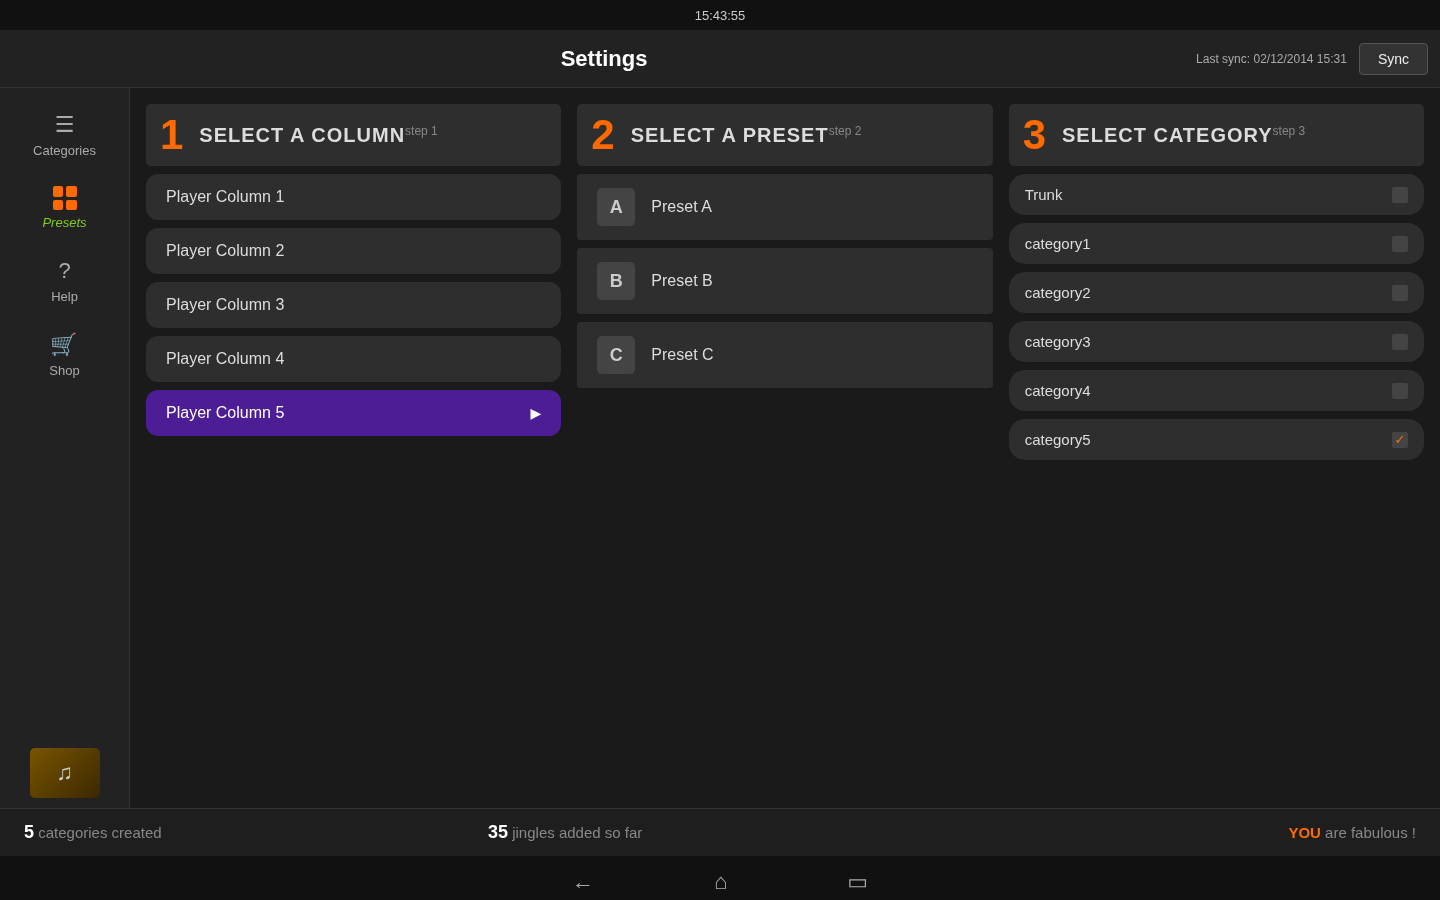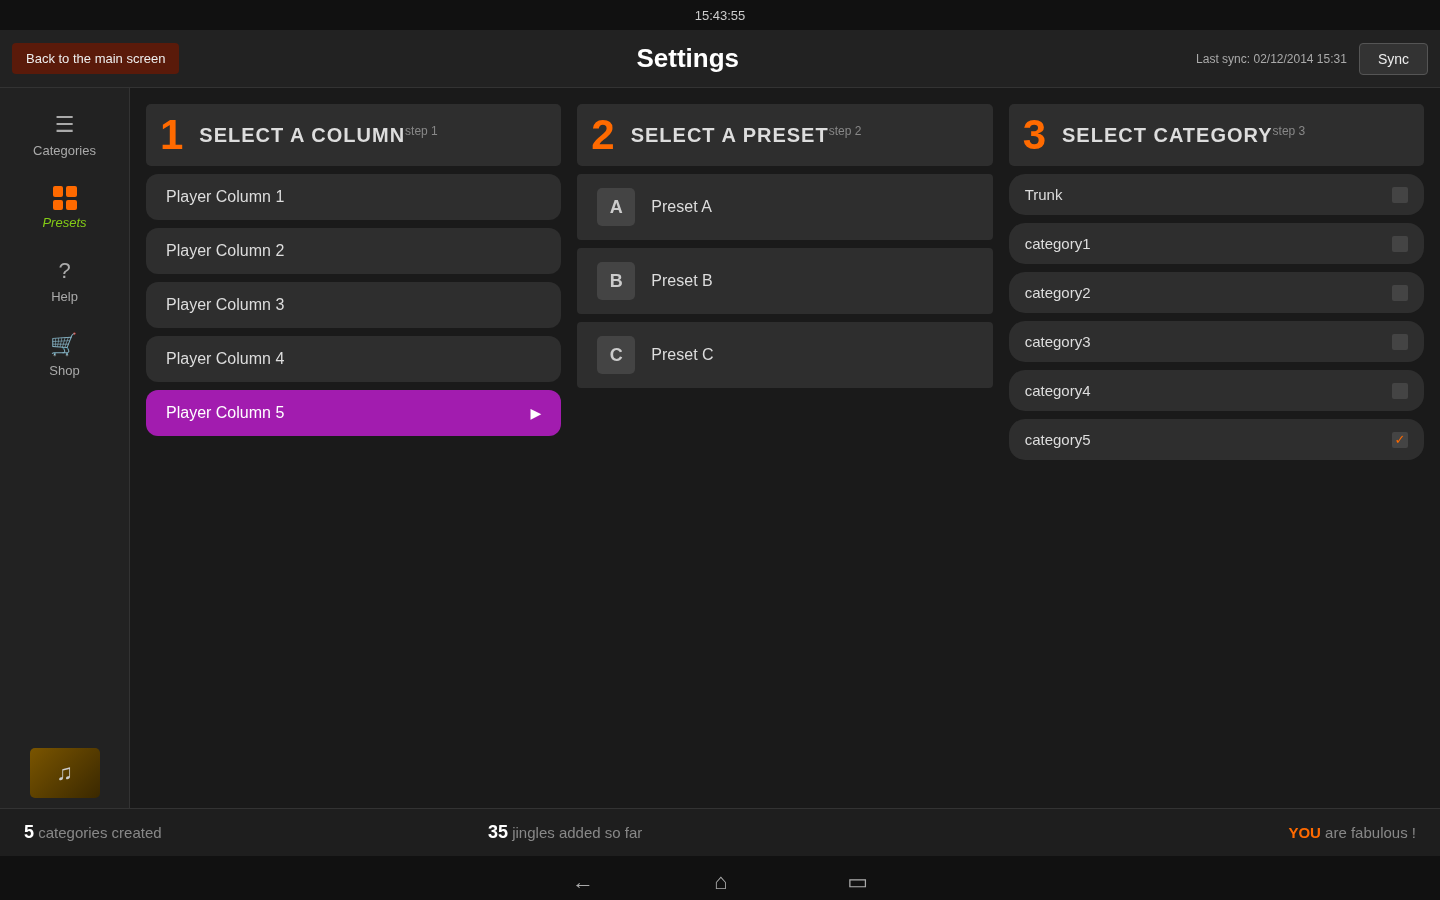--- a/index.html
+++ b/index.html
@@ -38,21 +38,21 @@
       border: none;
       padding: 8px 14px;
       border-radius: 4px;
       font-size: 13px;
       cursor: pointer;
       white-space: nowrap;
     }
     #header-title {
       flex: 1;
       text-align: center;
-      font-size: 26px;
+      font-size: 22px;
       font-weight: bold;
       color: #fff;
     }
     #sync-info {
       font-size: 12px;
       color: #aaa;
       margin-right: 12px;
     }
     #sync-button {
       background: #333;
@@ -180,21 +180,21 @@
       font-size: 16px;
       color: #ddd;
       cursor: pointer;
       border: none;
       text-align: left;
       display: flex;
       align-items: center;
       justify-content: space-between;
     }
     .column-item.selected {
-      background: #a21caf;
+      background: #4c1d95;
       color: #fff;
     }
     .column-item.selected::after {
       content: '▶';
       color: #fff;
       font-size: 14px;
     }
 
     
     .preset-item {
@@ -288,21 +288,20 @@
     }
   </style>
 </head>
 <body>
 
 <div id="status-bar">
   <span>15:43:55</span>
 </div>
 
 <div id="header">
-  <button id="back-button">Back to the main screen</button>
   <div id="header-title">Settings</div>
   <span id="sync-info">Last sync: 02/12/2014 15:31</span>
   <button id="sync-button">Sync</button>
 </div>
 
 <div id="main">
 
   <div id="sidebar">
     <div class="sidebar-item">
       <span class="sidebar-icon">☰</span>

